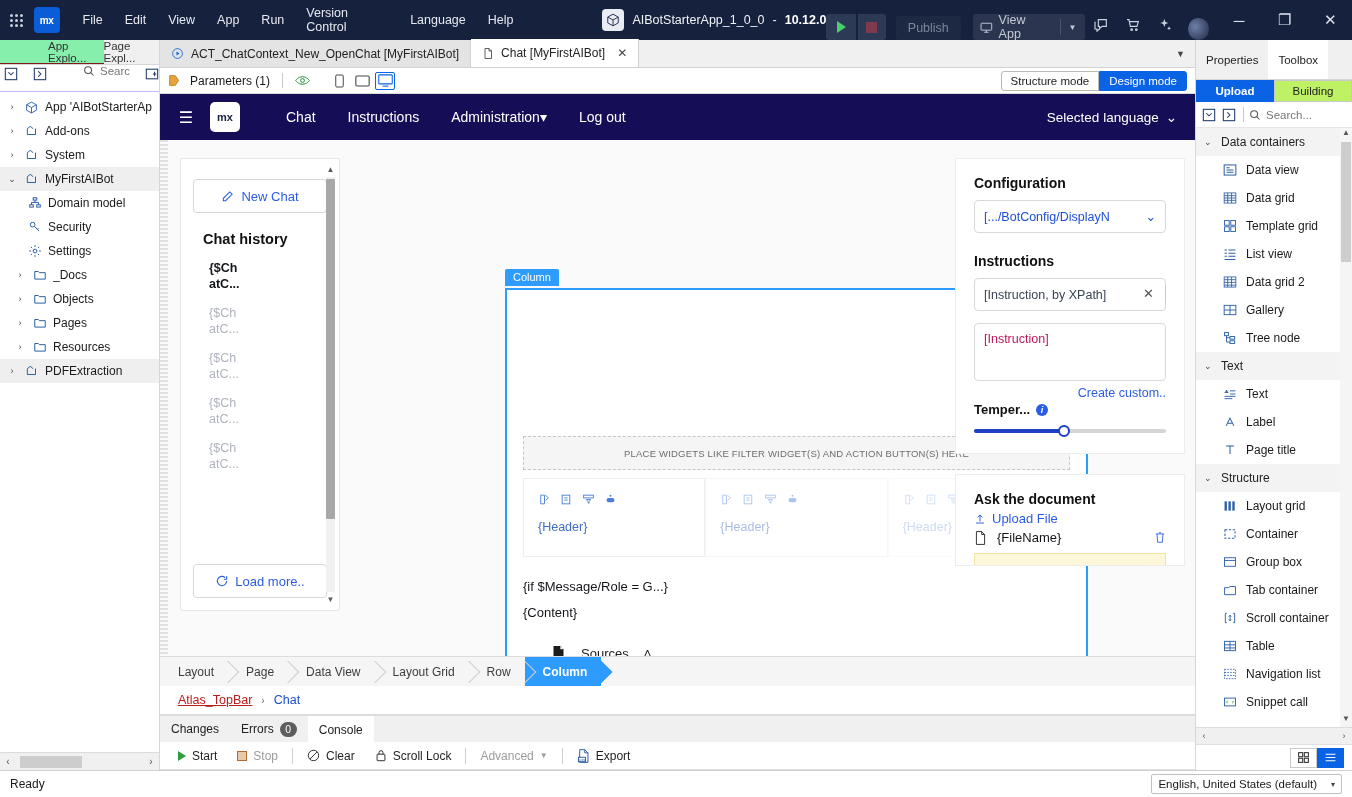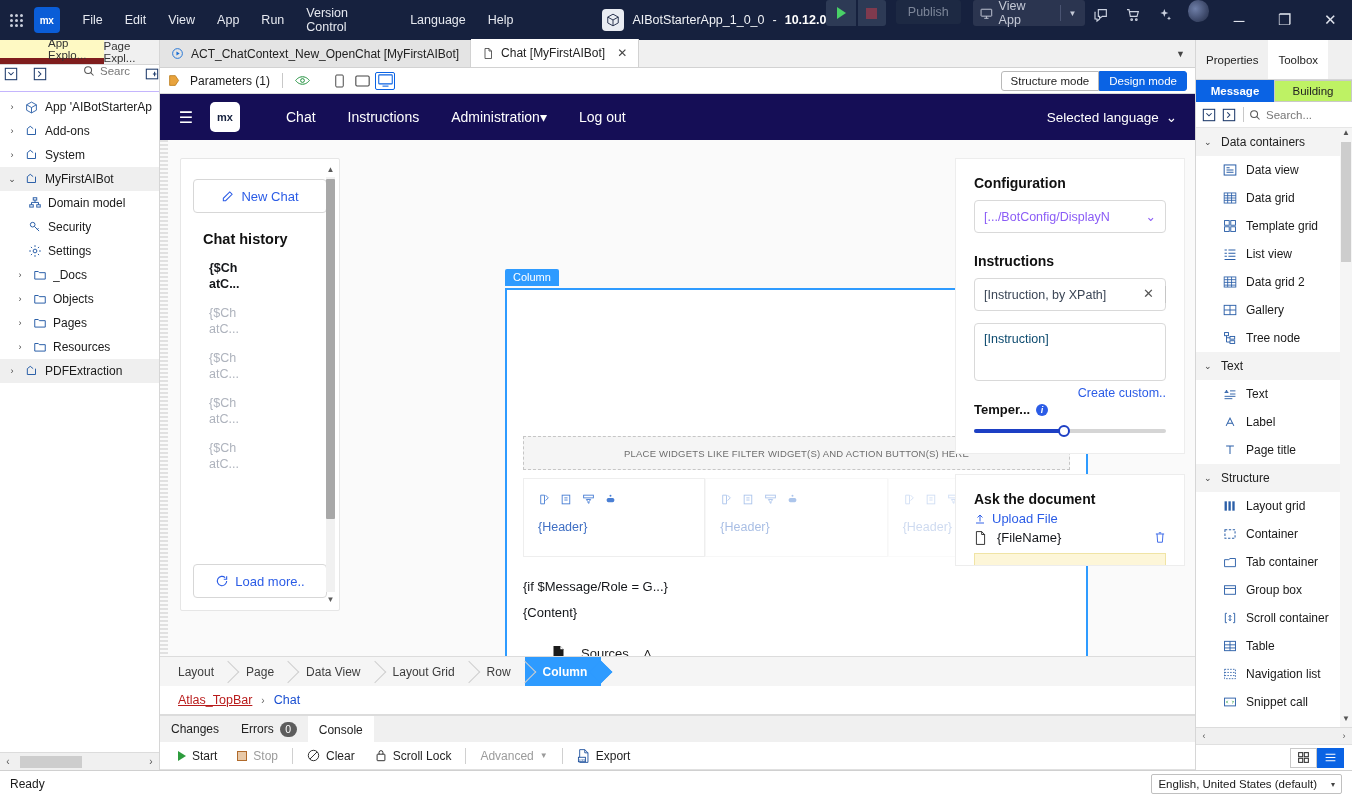--- a/index.html
+++ b/index.html
@@ -29,21 +29,21 @@
   }
   .menus { display: flex; align-items: center; margin-left: 12px; }
   .menus .mi { padding: 5px 11px; font-size: 12.5px; color: #e6e9f0; cursor: default; border-radius: 2px; }
   .title-center { display: flex; align-items: center; gap: 8px; margin-left: 78px; }
   .cube-badge {
     width: 22px; height: 22px; background: #e9ecf2; border-radius: 4px;
     display: flex; align-items: center; justify-content: center;
   }
   .proj-name { font-size: 12.5px; color: #f0f2f6; }
   .proj-ver { font-size: 12.5px; color: #ffffff; font-weight: bold; }
-  .title-right { display: flex; align-items: flex-start; gap: 2px; margin-left: auto; border-radius: 14px; }
+  .title-right { display: flex; align-items: flex-end; gap: 2px; margin-left: auto; border-radius: 14px; }
   .runbtn {
     width: 30px; height: 26px; background: #2d3a55; display:flex; align-items:center; justify-content:center;
     border-radius: 3px 0 0 3px;
   }
   .tri { width: 0; height: 0; border-left: 9px solid #49d167; border-top: 6px solid transparent; border-bottom: 6px solid transparent; }
   .stopbtn {
     width: 28px; height: 26px; background: #2d3a55; display:flex; align-items:center; justify-content:center;
     border-radius: 0 3px 3px 0; margin-right: 8px;
   }
   .stopsq { width: 11px; height: 11px; background: #8e3b4e; opacity: .85; }
@@ -63,21 +63,21 @@
   }
   .wbtn { width: 44px; height: 40px; display: flex; align-items: center; justify-content: center; color: #dfe3ec; font-size: 15px; }
 
   
   .bodyrow { display: flex; flex: 1 1 auto; min-height: 0; }
 
   
   .leftpanel { width: 160px; flex: 0 0 160px; background: #ffffff; display: flex; flex-direction: column; border-right: 1px solid #d6d6d6; }
   .lp-tabs { display: flex; height: 25px; background: #f0f0f0; border-bottom: 1px solid #d6d6d6; }
   .lp-tab { flex: 1; font-size: 11.5px; display: flex; align-items: center; justify-content: center; color: #333; }
-  .lp-tab.active { background: #fef9c3; border-bottom: 6px solid #7f1d1d; padding-left: 48px; }
+  .lp-tab.active { background: #86efac; border-bottom: 1px solid #7f1d1d; padding-left: 48px; }
   .lp-toolbar { display: flex; align-items: flex-start; height: 27px; gap: 15px; padding: 0 4px; border-bottom: 1px solid #c4b5fd; }
   .sqicon { width: 18px; height: 18px; display: flex; align-items: center; justify-content: center; color: #1d3a6b; }
   .vsep { width: 1px; height: 15px; background: #c8c8c8; margin: 0 3px; }
   .searchbox { display: flex; align-items: center; gap: 5px; flex: 1; color: #777; font-size: 11.5px; }
   .tree { flex: 1 1 auto; overflow: hidden; padding-top: 3px; font-size: 12px; }
   .tnode { display: flex; align-items: center; height: 24px; padding-left: 6px; gap: 5px; white-space: nowrap; }
   .tnode.sel { background: #efefef; }
   .tnode .chev { width: 12px; text-align: center; color: #444; font-size: 9px; }
   .tnode .ico { width: 17px; display: flex; align-items: center; justify-content: center; color: #2b5fa8; }
   .tnode .lbl { overflow: hidden; text-overflow: clip; }
@@ -138,28 +138,28 @@
   .card-hdr { margin-top: 14px; font-size: 12.5px; color: #3f6fc4; }
   .card.f2 { opacity: .45; }
   .card.f3 { opacity: .25; }
   .msgline { margin: 22px 0 0 16px; font-size: 13px; color: #14161a; }
   .msgline2 { margin: 11px 0 0 16px; font-size: 13px; color: #14161a; }
   .sources { margin: 25px 0 0 44px; display: flex; align-items: center; gap: 15px; font-size: 13px; color: #1b1b1b; }
 
   .rightcfg { position: absolute; right: 10px; top: 18px; width: 230px; }
   .cfgcard { background: #fff; border: 1px solid #ededed; padding: 16px 18px 20px; }
   .cfg-h { font-size: 14px; font-weight: bold; color: #111; }
-  .cfg-select { margin-top: 9px; height: 33px; border: 1px solid #d9d9d9; border-radius: 4px; display: flex; align-items: center; padding: 0 9px; font-size: 12.5px; color: #8b5cf6; }
+  .cfg-select { margin-top: 9px; height: 33px; border: 1px solid #d9d9d9; border-radius: 4px; display: flex; align-items: center; padding: 0 9px; font-size: 12.5px; color: #1d4ed8; }
   .cfg-select .cv { flex: 1; overflow: hidden; white-space: nowrap; }
   .cfg-h2 { font-size: 14px; font-weight: bold; color: #111; margin-top: 20px; }
   .cfg-xpath { margin-top: 9px; position: relative; }
   .cfg-xpath .box { height: 33px; border: 1px solid #d9d9d9; border-radius: 4px; display: flex; align-items: center; padding: 0 9px; font-size: 12.5px; color: #3a4555; }
   .cfg-xpath .clr { position: absolute; right: 12px; top: 8px; color: #555; font-size: 13px; }
   .cfg-xpath .vb { position: absolute; right: 0px; top: 8px; width: 1px; height: 17px; background: #c6c6c6; }
-  .cfg-area { margin-top: 12px; height: 58px; border: 1px solid #d9d9d9; border-radius: 4px; padding: 8px 9px; font-size: 12.5px; color: #0c4a6e; }
+  .cfg-area { margin-top: 12px; height: 58px; border: 1px solid #d9d9d9; border-radius: 4px; padding: 8px 9px; font-size: 12.5px; color: #be185d; }
   .cfg-link { text-align: right; margin-top: 5px; font-size: 12.5px; color: #2b5ce6; }
   .cfg-temp { display: flex; align-items: center; gap: 6px; margin-top: 2px; font-size: 13px; font-weight: bold; color: #111; }
   .infoi { width: 12px; height: 12px; border-radius: 50%; background: #2b5ce6; color: #fff; font-size: 9px; display: flex; align-items: center; justify-content: center; font-style: italic; font-weight: bold; }
   .slider { margin-top: 12px; height: 4px; background: #d5d5d5; border-radius: 2px; position: relative; }
   .slider .fill { position: absolute; left: 0; top: 0; height: 4px; width: 47%; background: #1d3fc4; border-radius: 2px; }
   .slider .knob { position: absolute; left: 44%; top: -4px; width: 12px; height: 12px; border-radius: 50%; background: #fff; border: 2px solid #1d3fc4; }
   .docscard { background: #fff; border: 1px solid #ededed; margin-top: 20px; padding: 16px 18px 0; }
   .docs-h { font-size: 14px; font-weight: bold; color: #111; }
   .docs-up { margin-top: 4px; font-size: 13px; color: #2b5ce6; display: flex; align-items: center; gap: 6px; }
   .docs-file { margin-top: 4px; display: flex; align-items: center; gap: 10px; font-size: 13px; color: #14161a; }
@@ -786,21 +786,21 @@
         </div>
       </div>
     </div>
 
     <div class="rightpanel">
       <div class="rp-tabs">
         <div class="rp-tab">Properties</div>
         <div class="rp-tab active">Toolbox</div>
       </div>
       <div class="rp-seg">
-        <div class="rp-segbtn active">Message</div>
+        <div class="rp-segbtn active">Upload</div>
         <div class="rp-segbtn">Building</div>
       </div>
       <div class="rp-toolbar">
         <div class="sqicon">
           <svg width="14" height="14" viewBox="0 0 16 16" fill="none" stroke="#1d3a6b" stroke-width="1.2">
               <rect x="1.5" y="1.5" width="13" height="13"></rect>
               <path d="M5 6l3 3 3-3"></path>
             </svg>
         </div>
         <div class="sqicon">
@@ -938,33 +938,33 @@
           <span class="wi">
               <svg width="14" height="14" viewBox="0 0 18 18" fill="none" stroke="#2b5fa8" stroke-width="1.3" stroke-dasharray="3 2">
                 <rect x="2.5" y="3.5" width="13" height="11"></rect>
               </svg>
             </span>
           <span>Container</span>
         </div>
         <div class="witem">
           <span class="wi">
               <svg width="14" height="14" viewBox="0 0 18 18" fill="none" stroke="#2b5fa8" stroke-width="1.2">
-                <path d="M2 6v9h14V4.5H9L7.5 6z"></path>
-              </svg>
-            </span>
-          <span>Tab container</span>
-        </div>
-        <div class="witem">
-          <span class="wi">
-              <svg width="14" height="14" viewBox="0 0 18 18" fill="none" stroke="#2b5fa8" stroke-width="1.2">
                 <rect x="2" y="3.5" width="14" height="11"></rect>
                 <path d="M2 7h14"></path>
               </svg>
             </span>
           <span>Group box</span>
+        </div>
+        <div class="witem">
+          <span class="wi">
+              <svg width="14" height="14" viewBox="0 0 18 18" fill="none" stroke="#2b5fa8" stroke-width="1.2">
+                <path d="M2 6v9h14V4.5H9L7.5 6z"></path>
+              </svg>
+            </span>
+          <span>Tab container</span>
         </div>
         <div class="witem">
           <span class="wi">
               <svg width="14" height="14" viewBox="0 0 18 18" fill="none" stroke="#2b5fa8" stroke-width="1.2">
                 <path d="M5 3H3v12h2M13 3h2v12h-2"></path>
                 <path d="M9 5.5v7M9 5.5l-1.6 1.8M9 5.5l1.6 1.8M9 12.5l-1.6-1.8M9 12.5l1.6-1.8"></path>
               </svg>
             </span>
           <span>Scroll container</span>
         </div>

